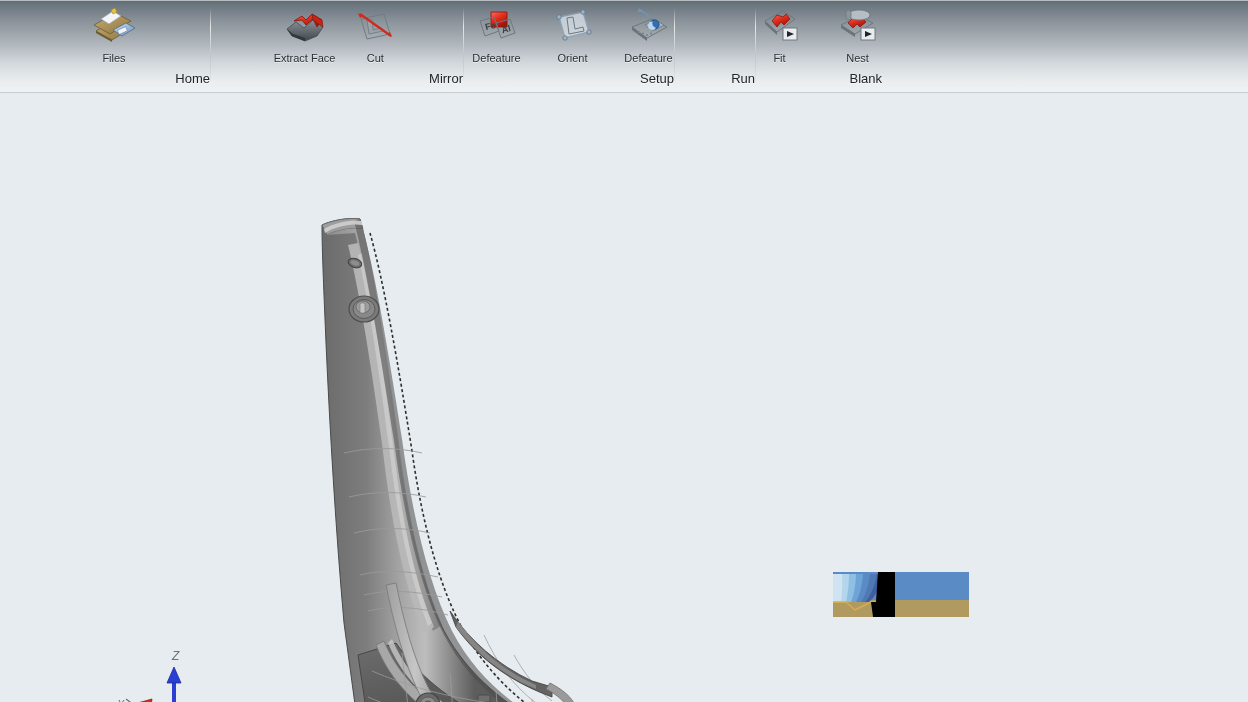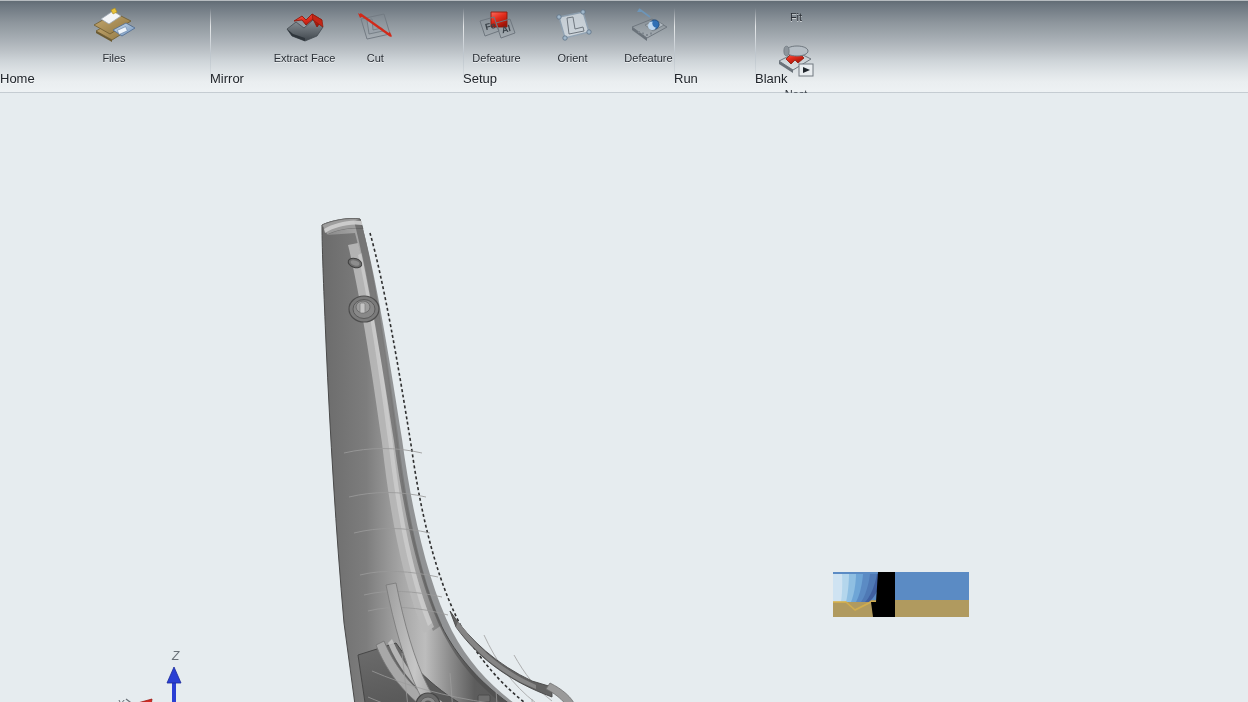--- a/index.html
+++ b/index.html
@@ -36,21 +36,21 @@
     width:auto;min-width:56px;padding:2px 4px 0 4px;
     display:flex;flex-direction:column;align-items:center;cursor:default;
     border:1px solid transparent;border-radius:3px;
   }
   .ic{width:46px;height:46px;position:relative;margin-top:2px;}
   .ilabel{
     font-size:11px;color:#2a2f36;line-height:12px;margin-top:1px;
     white-space:nowrap;text-shadow:0 1px 0 rgba(255,255,255,.6);
   }
   .glabel{
-    position:absolute;left:0;right:0;bottom:7px;text-align:left;
+    position:absolute;left:0;right:0;bottom:7px;text-align:right;
     font-size:13px;color:#20252b;text-shadow:0 1px 0 rgba(255,255,255,.65);
   }
 
   
   .viewport{
     position:absolute;left:0;top:93px;width:1248px;height:609px;
     background:#e6ecef;
   }
 
   
@@ -213,21 +213,21 @@
 
         </div>
         <div class="glabel">Setup</div>
       </div>
 
       <div class="group" style="width:81px;">
         <div class="glabel">Run</div>
       </div>
 
       <div class="group" style="width:127px;">
-        <div class="items" style="justify-content:center;gap:12px;flex-direction:column;">
+        <div class="items" style="justify-content:center;gap:12px;">
 
           <div class="item">
             <div class="ic">
               <svg width="46" height="46" viewBox="0 0 46 46">
                 <path d="M8,16 L26,6 L38,14 L20,27 Z" fill="url(#gSteel)" stroke="#6f777f" stroke-width="1"></path>
                 <path d="M8,16 L20,27 L20,30 L8,19 Z" fill="#6a727a"></path>
                 <path d="M15,16 L20,10 L26,12 L29,9 L33,14 L27,20 L24,17 L20,22 Z" fill="url(#gRed)" stroke="#8d1a0c" stroke-width="0.8"></path>
                 <rect x="26" y="23" width="14" height="12" fill="#e9edf0" stroke="#707880" stroke-width="1"></rect>
                 <path d="M30,26 L37,29 L30,32 Z" fill="#20262c"></path>
               </svg>

